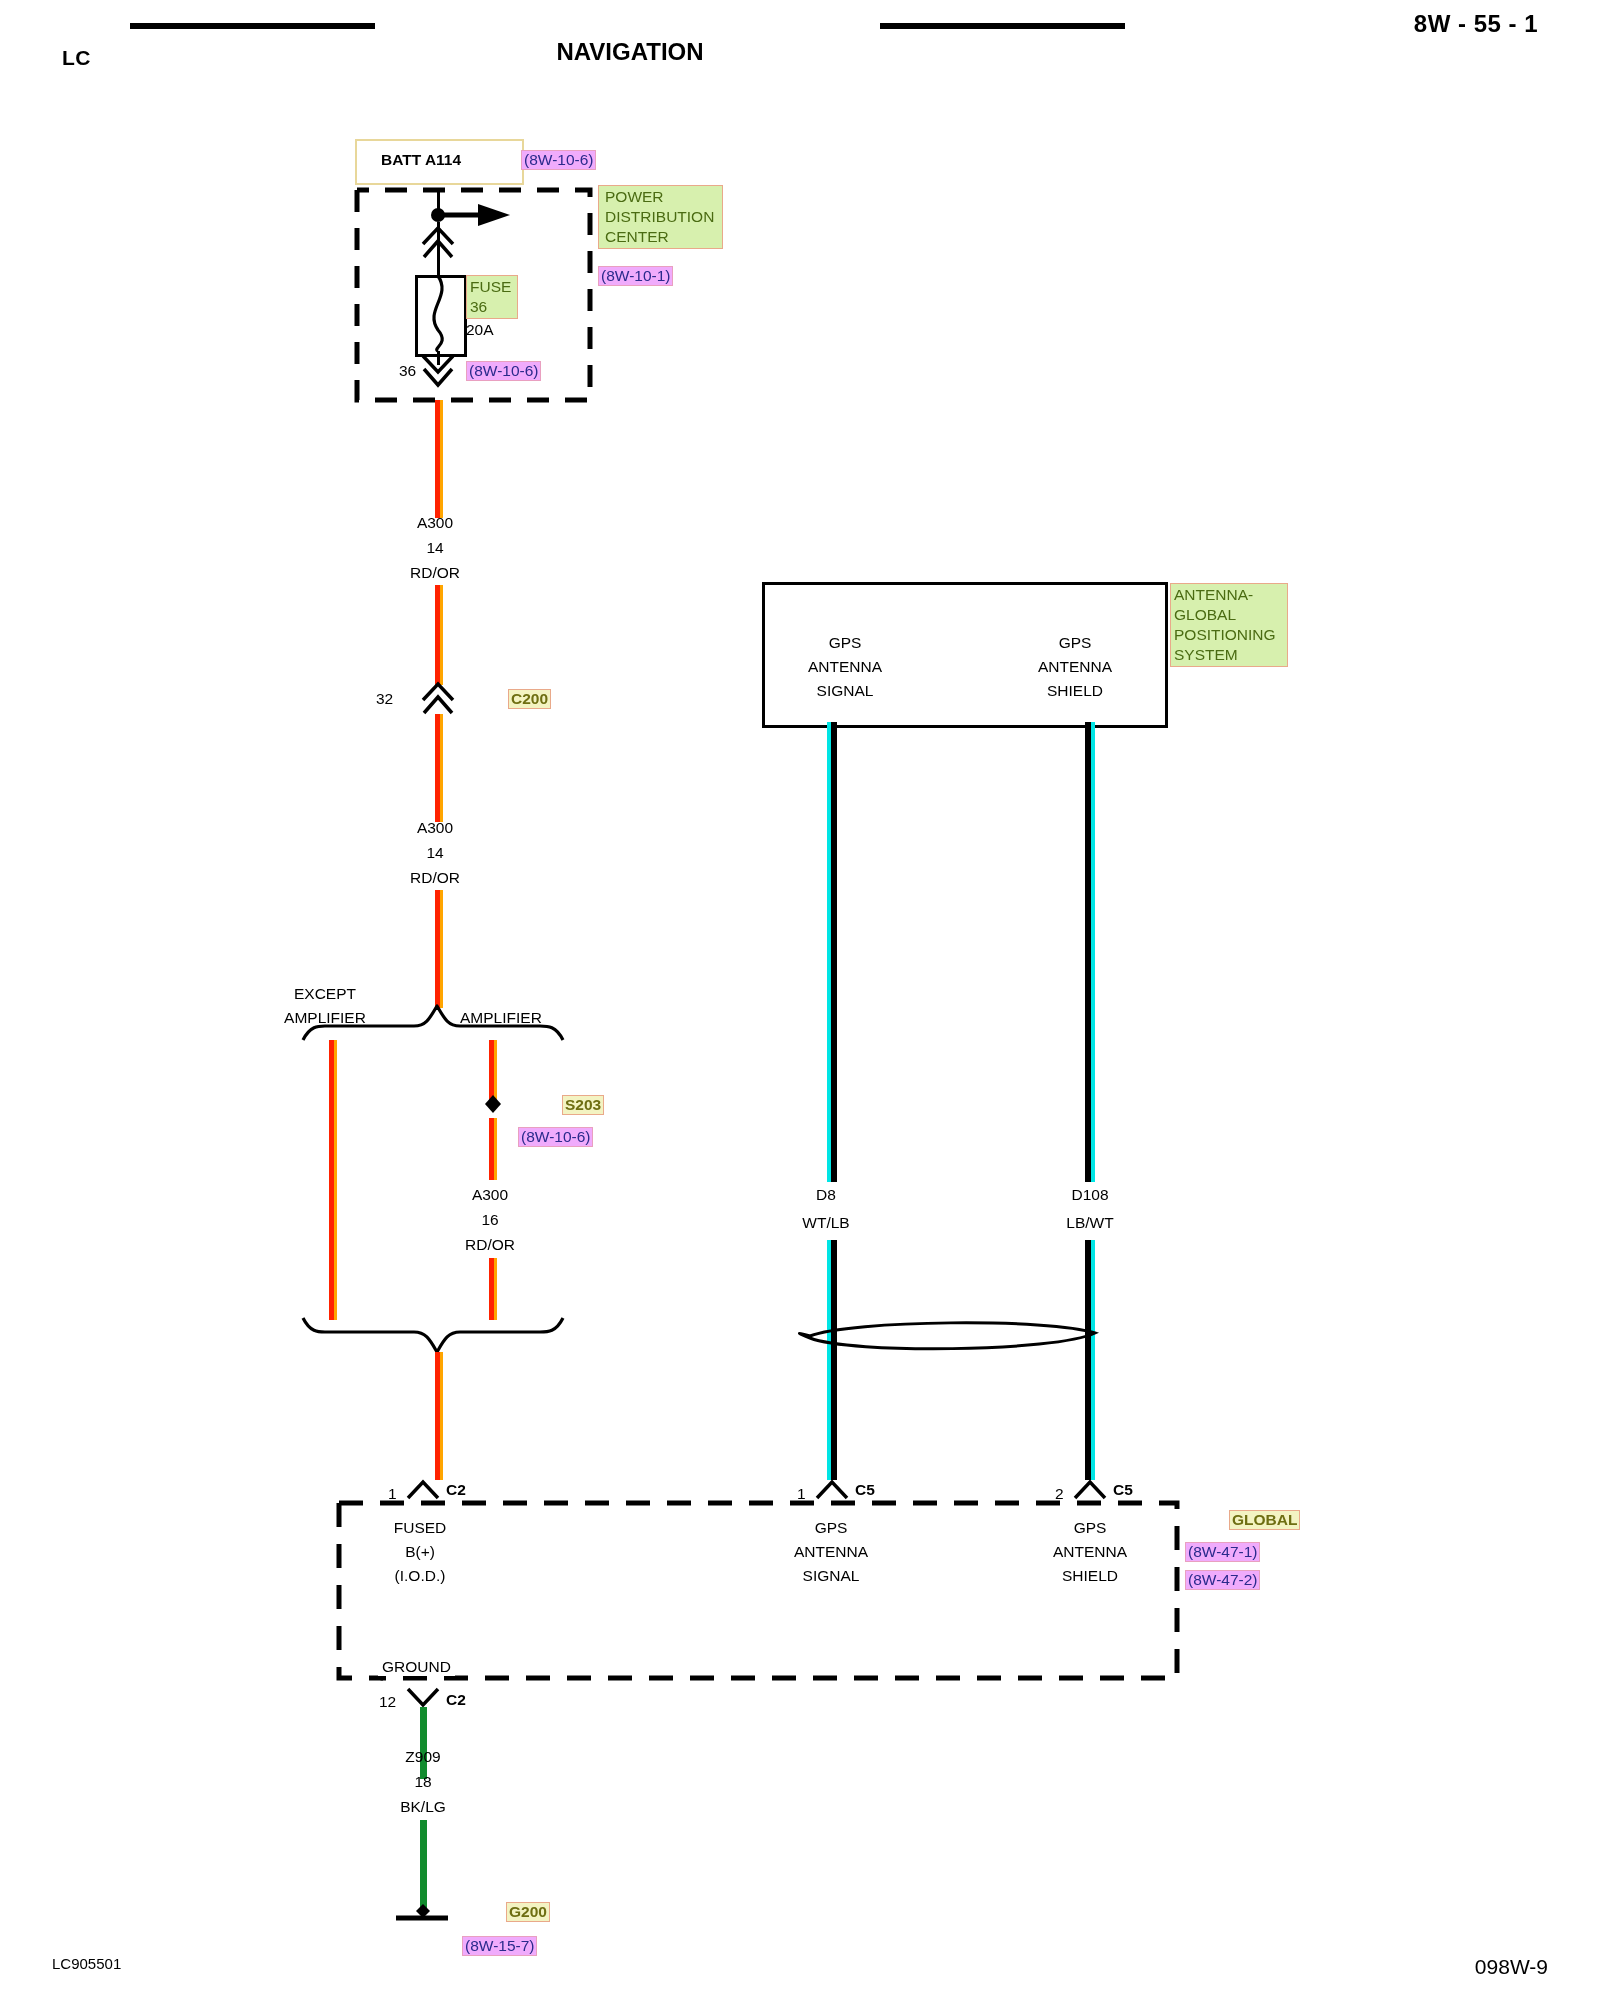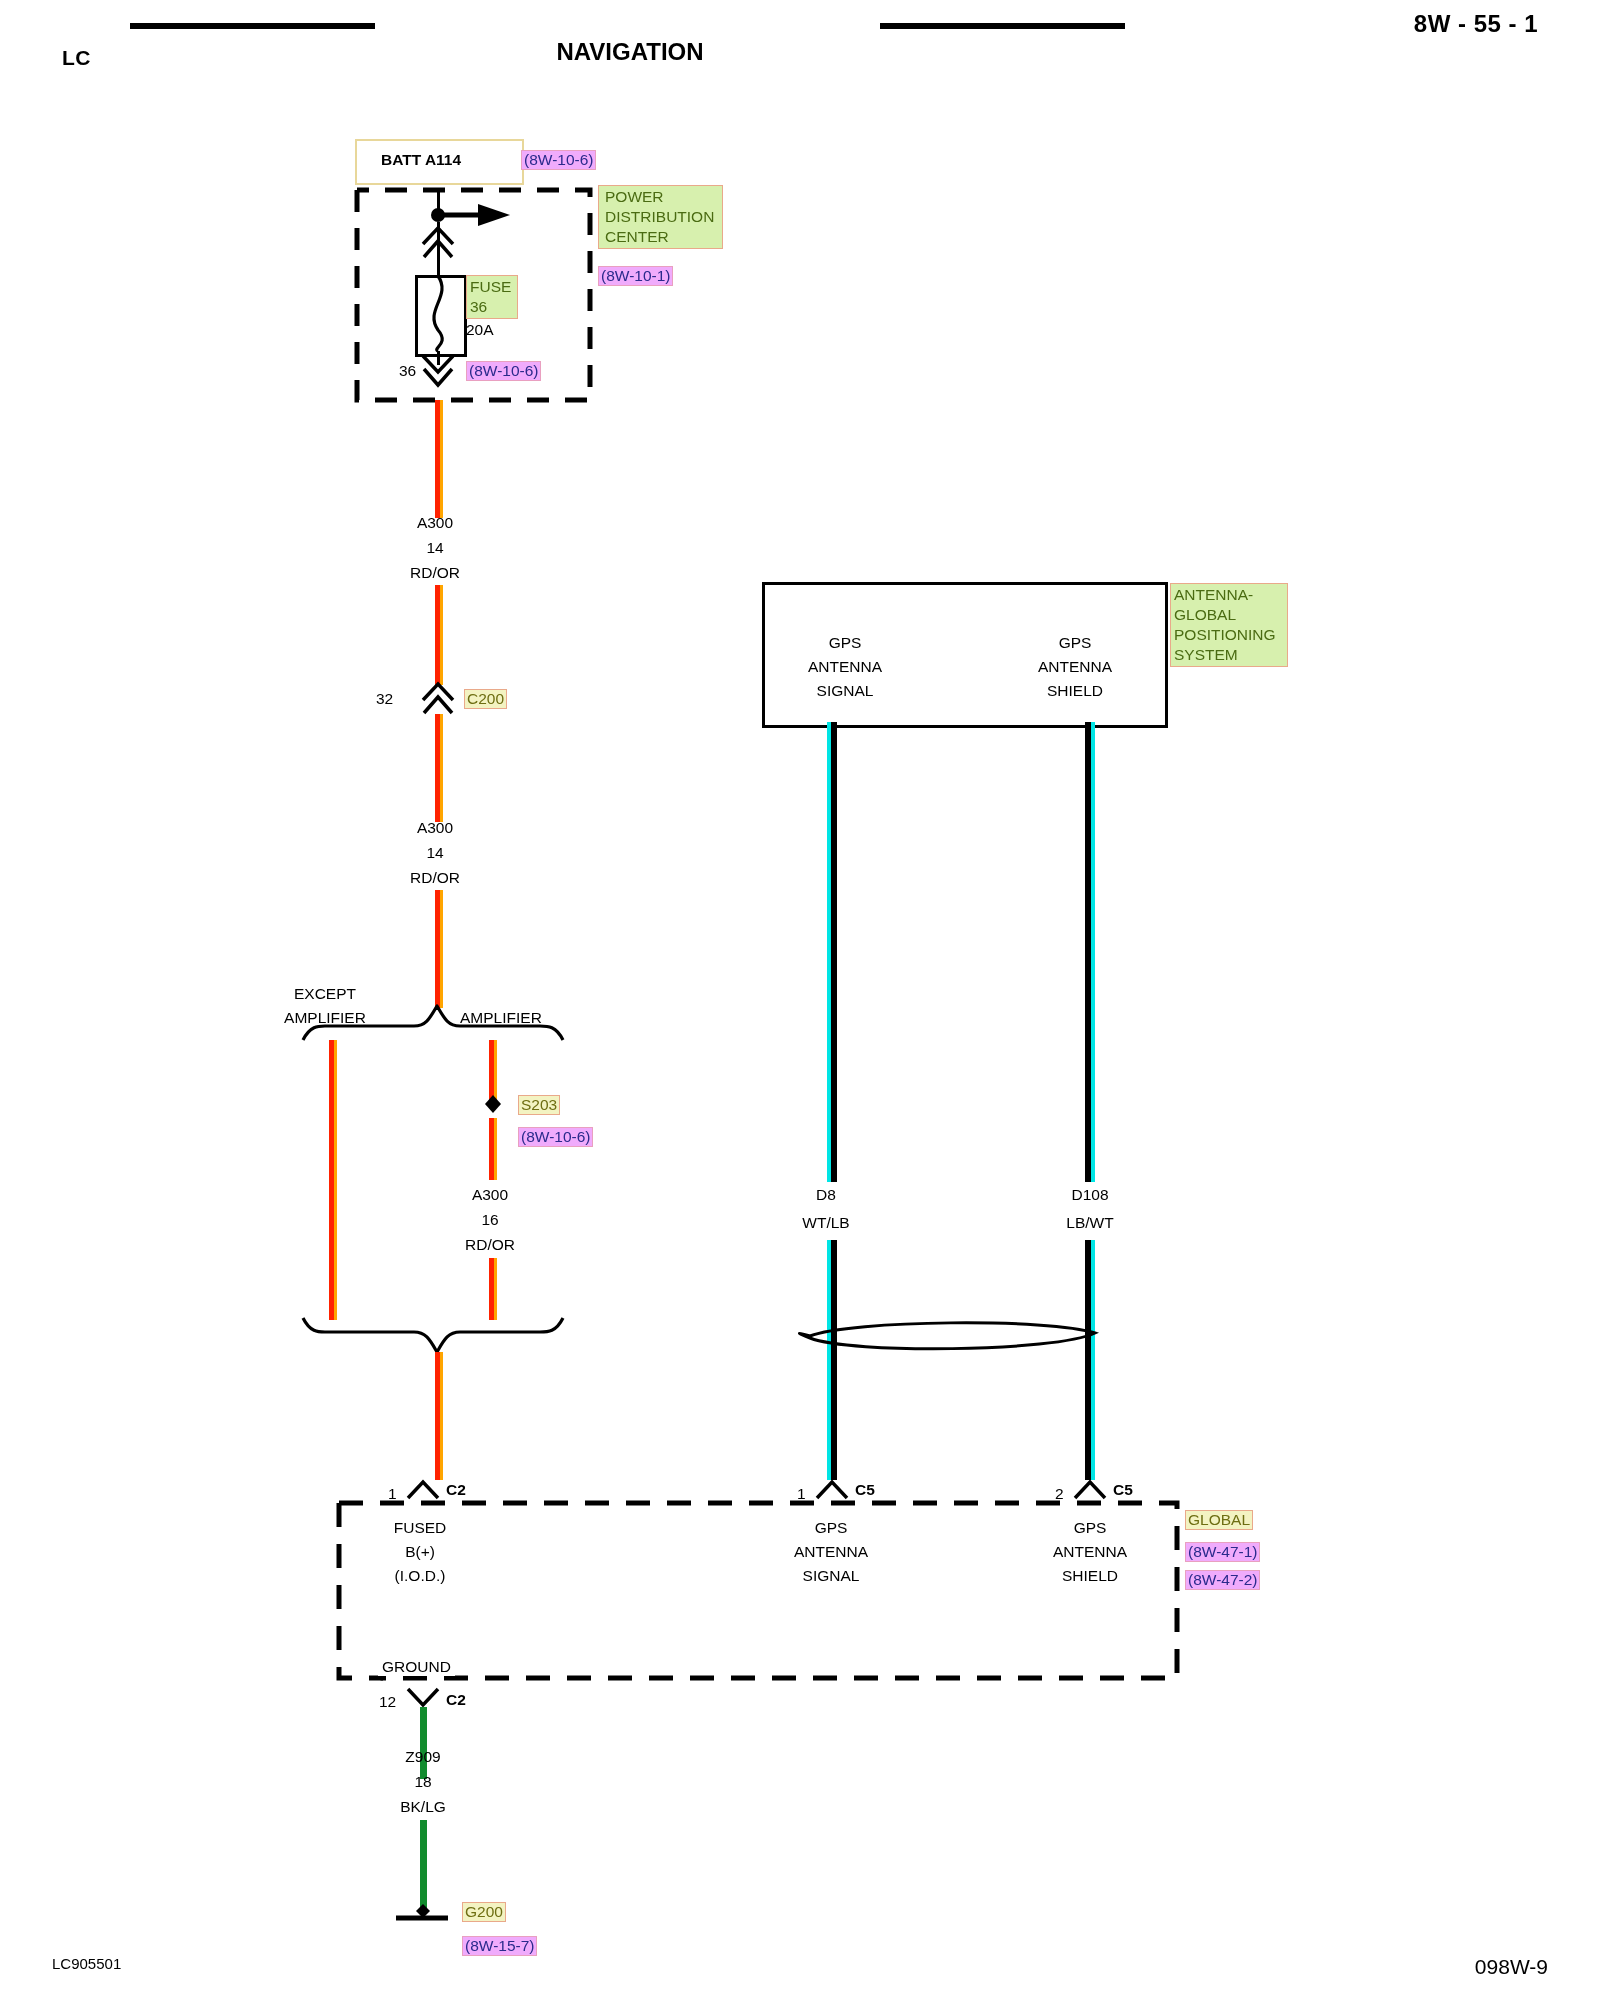--- a/index.html
+++ b/index.html
@@ -22,21 +22,21 @@
 
   
   .t{font-size:15.5px;line-height:19px;white-space:nowrap;}
   .t.b{font-weight:bold;}
   .t.c{text-align:center;}
 
   
   .chip{font-size:15.5px;line-height:18px;white-space:nowrap;padding:0 2px;}
   .chip-link{color:#2a2a8c;background:#f0abfc;border:1px solid #e9a0c0;}
   .chip-green{color:#4a6b12;background:#d7f0ae;border:1px solid #e9a98a;}
-  .chip-olive{color:#6e6e12;background:#f3f3c2;border:1px solid #e9a98a;font-weight:normal;}
+  .chip-olive{color:#6e6e12;background:#f3f3c2;border:1px solid #e9a98a;font-weight:bold;margin-left:44px;}
   .chip-block{font-size:15.5px;line-height:20px;padding:1px 3px;white-space:normal;}
 
   
   .wire{position:absolute;}
   .w-red-or{background:linear-gradient(90deg,#ff2200 0 60%,#ffa500 60% 100%);width:8px;}
   .w-grn{background:#118c2e;width:7px;}
   .w-cy{width:11px;background:linear-gradient(90deg,#00000000 0 9%,#00e5e5 9% 45%,#000 45% 100%);}
   .w-cy2{width:11px;background:linear-gradient(90deg,#000 0 52%,#00e5e5 52% 90%,#00000000 90% 100%);}
 
   

